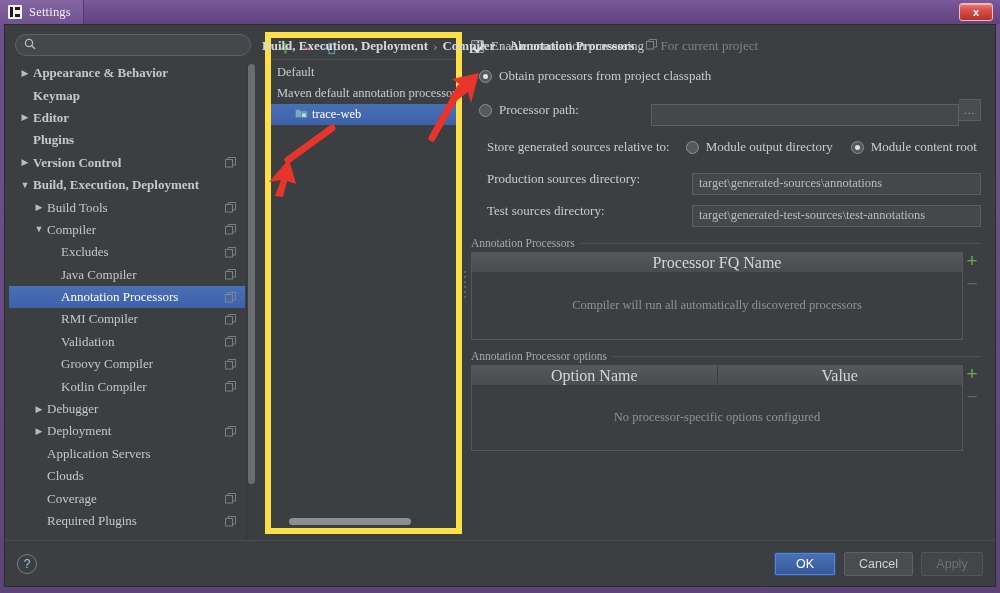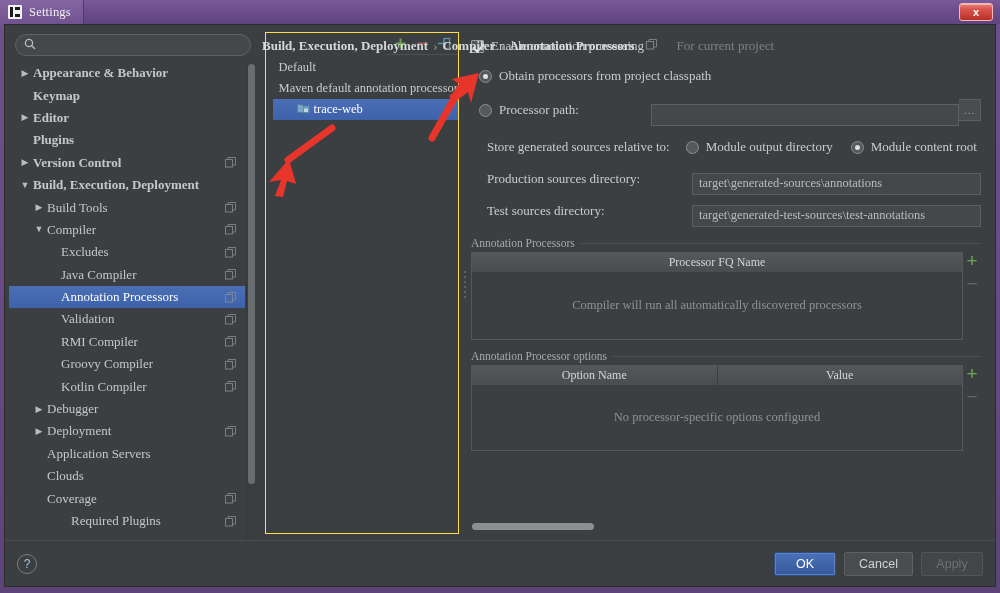--- a/index.html
+++ b/index.html
@@ -110,22 +110,22 @@
     background: #3b3e40; border-left: 1px solid #343739;
   }
   #tree-thumb {
     position: absolute; left: 1px; top: 2px; width: 7px; height: 420px;
     background: #6a6d6f; border-radius: 4px;
   }
 
   
   #midwrap { flex: 0 0 202px; width: 202px; padding: 3px 0 6px 8px; display: flex; }
   #midpanel {
-    flex: 1; border: 1px solid #fde047; background: #3c3f41;
-    display: flex; flex-direction: column; position: relative; align-items: flex-end;
+    flex: 1; border: 6px solid #fde047; background: #3c3f41;
+    display: flex; flex-direction: column; position: relative;
   }
   #mid-toolbar {
     height: 22px; display: flex; align-items: center; gap: 2px;
     padding: 0 4px; border-bottom: 1px solid #4e5153;
   }
   .tb-btn {
     width: 20px; height: 18px; display: flex; align-items: center;
     justify-content: center; cursor: pointer; border-radius: 2px;
   }
   #mid-list { flex: 1; overflow: hidden; padding-top: 2px; }
@@ -162,21 +162,21 @@
   }
   #breadcrumb {
     height: 26px; display: flex; align-items: center; gap: 5px;
     font-size: 13px; color: #d6d8d9; font-weight: bold;
     padding-left: 4px; white-space: nowrap;
     position: absolute; left: 258px; top: 33px;
   }
   #breadcrumb .sep { color: #9b9e9f; font-weight: normal; }
   #breadcrumb .cur-proj {
     color: #7e8183; font-weight: normal; display: flex;
-    align-items: center; gap: 20px; margin-left: 6px;
+    align-items: center; gap: 4px; margin-left: 6px;
   }
 
   .row { display: flex; align-items: center; }
   .cb {
     width: 13px; height: 13px; border: 1px solid #9a9d9e; background: #53575a;
     position: relative; flex: 0 0 13px; border-radius: 1px; cursor: pointer;
   }
   .cb.checked::after {
     content: ""; position: absolute; left: 3px; top: 0px; width: 5px; height: 9px;
     border: solid #e6e8e9; border-width: 0 2px 2px 0; transform: rotate(42deg);
@@ -214,21 +214,21 @@
   .group-title .line { flex: 1; height: 1px; background: #4f5254; }
   .tablewrap { display: flex; }
   .table {
     flex: 1; border: 1px solid #55585a; background: #3c3f41;
     display: flex; flex-direction: column; overflow: hidden;
   }
   .thead { display: flex; height: 19px; }
   .th {
     flex: 1; background: linear-gradient(180deg,#55585a 0%,#4a4d4f 100%);
     border-right: 1px solid #3c3f41;
-    font-size: 12px; color: #d4d6d7;
+    font-size: 16px; color: #d4d6d7;
     display: flex; align-items: center; justify-content: center;
   }
   .th:last-child { border-right: none; }
   .tbody {
     flex: 1; display: flex; align-items: center; justify-content: center;
     font-size: 12.5px; color: #8f9294;
   }
   .tside {
     width: 18px; flex: 0 0 18px; display: flex; flex-direction: column;
     align-items: center; padding-top: 2px; gap: 9px;
@@ -371,31 +371,31 @@
                 <span class="tlabel">Annotation Processors</span>
                 <span class="proj-icon">
                   <svg class="proj-glyph" width="11" height="11" viewBox="0 0 11 11">
                     <rect x="0.5" y="2.5" width="7" height="7.5" fill="none" stroke="#8b8e90" stroke-width="1"></rect>
                     <path d="M3 2.5 V0.5 H10.5 V8 H7.5" fill="none" stroke="#8b8e90" stroke-width="1"></path>
                   </svg>
                 </span>
               </div>
               <div class="tnode" style="padding-left: 36px;">
                 <span class="arrow"></span>
+                <span class="tlabel">RMI Compiler</span>
+                <span class="proj-icon">
+                  <svg class="proj-glyph" width="11" height="11" viewBox="0 0 11 11">
+                    <rect x="0.5" y="2.5" width="7" height="7.5" fill="none" stroke="#8b8e90" stroke-width="1"></rect>
+                    <path d="M3 2.5 V0.5 H10.5 V8 H7.5" fill="none" stroke="#8b8e90" stroke-width="1"></path>
+                  </svg>
+                </span>
+              </div>
+              <div class="tnode" style="padding-left: 36px;">
+                <span class="arrow"></span>
                 <span class="tlabel">Validation</span>
-                <span class="proj-icon">
-                  <svg class="proj-glyph" width="11" height="11" viewBox="0 0 11 11">
-                    <rect x="0.5" y="2.5" width="7" height="7.5" fill="none" stroke="#8b8e90" stroke-width="1"></rect>
-                    <path d="M3 2.5 V0.5 H10.5 V8 H7.5" fill="none" stroke="#8b8e90" stroke-width="1"></path>
-                  </svg>
-                </span>
-              </div>
-              <div class="tnode" style="padding-left: 36px;">
-                <span class="arrow"></span>
-                <span class="tlabel">RMI Compiler</span>
                 <span class="proj-icon">
                   <svg class="proj-glyph" width="11" height="11" viewBox="0 0 11 11">
                     <rect x="0.5" y="2.5" width="7" height="7.5" fill="none" stroke="#8b8e90" stroke-width="1"></rect>
                     <path d="M3 2.5 V0.5 H10.5 V8 H7.5" fill="none" stroke="#8b8e90" stroke-width="1"></path>
                   </svg>
                 </span>
               </div>
               <div class="tnode" style="padding-left: 36px;">
                 <span class="arrow"></span>
                 <span class="tlabel">Groovy Compiler</span>
@@ -441,21 +441,21 @@
               <div class="tnode" style="padding-left: 22px;">
                 <span class="arrow"></span>
                 <span class="tlabel">Coverage</span>
                 <span class="proj-icon">
                   <svg class="proj-glyph" width="11" height="11" viewBox="0 0 11 11">
                     <rect x="0.5" y="2.5" width="7" height="7.5" fill="none" stroke="#8b8e90" stroke-width="1"></rect>
                     <path d="M3 2.5 V0.5 H10.5 V8 H7.5" fill="none" stroke="#8b8e90" stroke-width="1"></path>
                   </svg>
                 </span>
               </div>
-              <div class="tnode" style="padding-left: 22px; gap: 24px;">
+              <div class="tnode" style="padding-left: 22px;">
                 <span class="arrow"></span>
                 <span class="tlabel">Required Plugins</span>
                 <span class="proj-icon">
                   <svg class="proj-glyph" width="11" height="11" viewBox="0 0 11 11">
                     <rect x="0.5" y="2.5" width="7" height="7.5" fill="none" stroke="#8b8e90" stroke-width="1"></rect>
                     <path d="M3 2.5 V0.5 H10.5 V8 H7.5" fill="none" stroke="#8b8e90" stroke-width="1"></path>
                   </svg>
                 </span>
               </div>
             </div>

